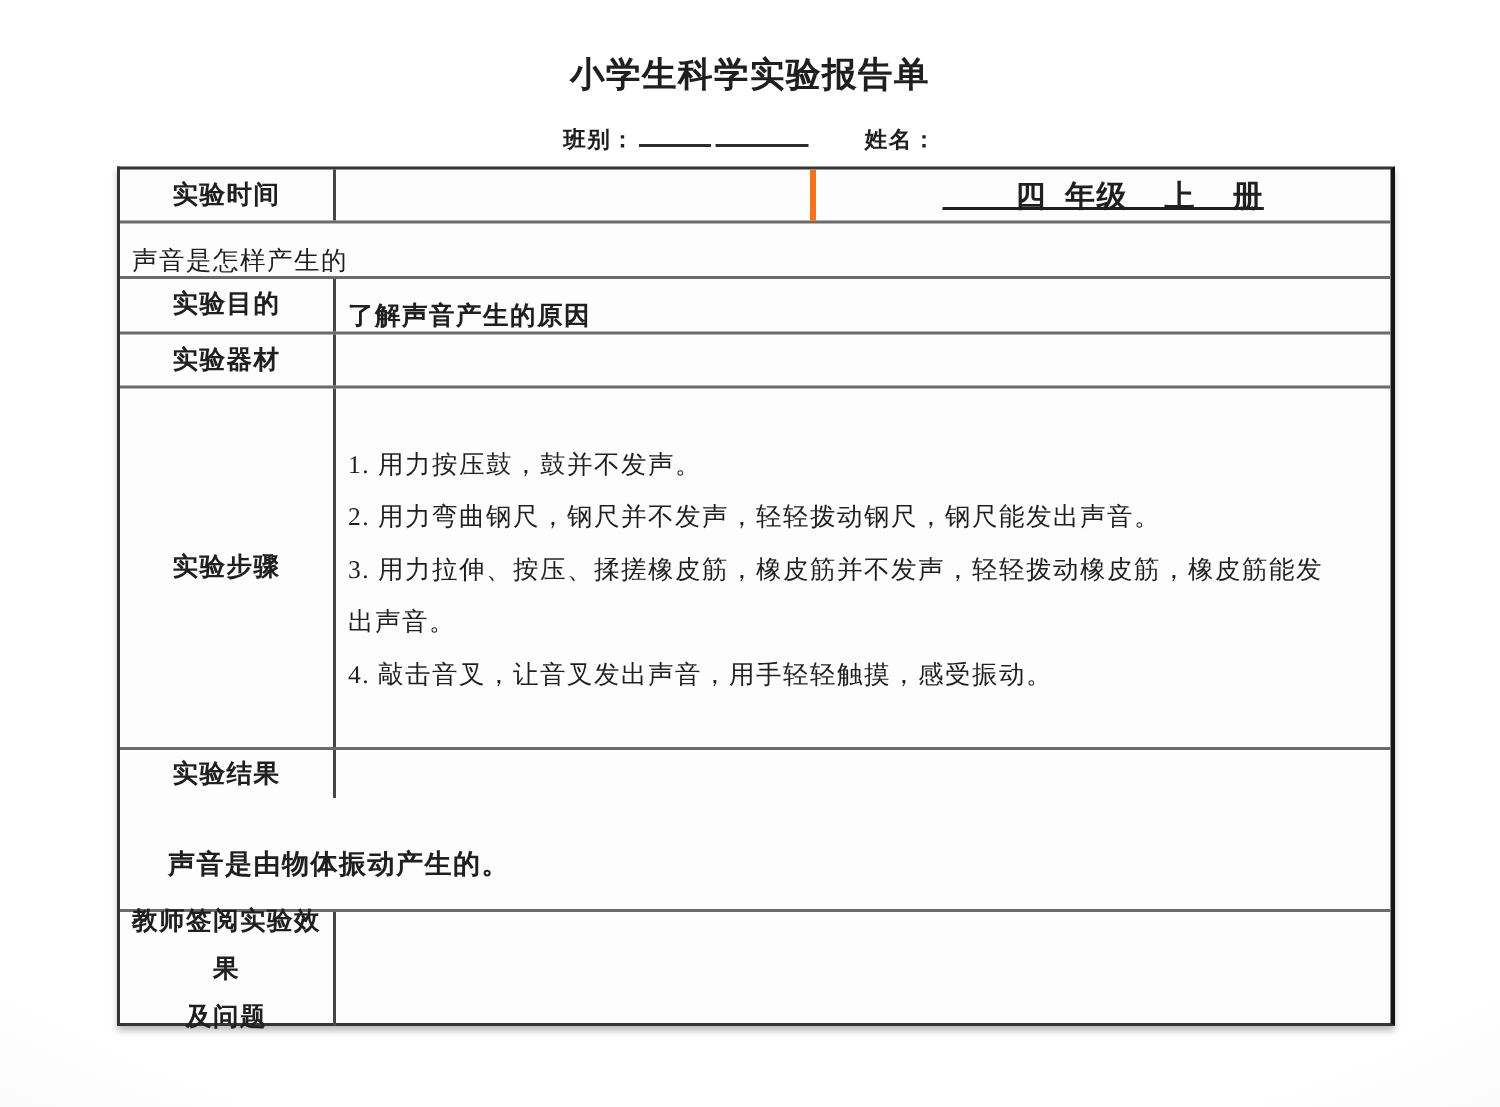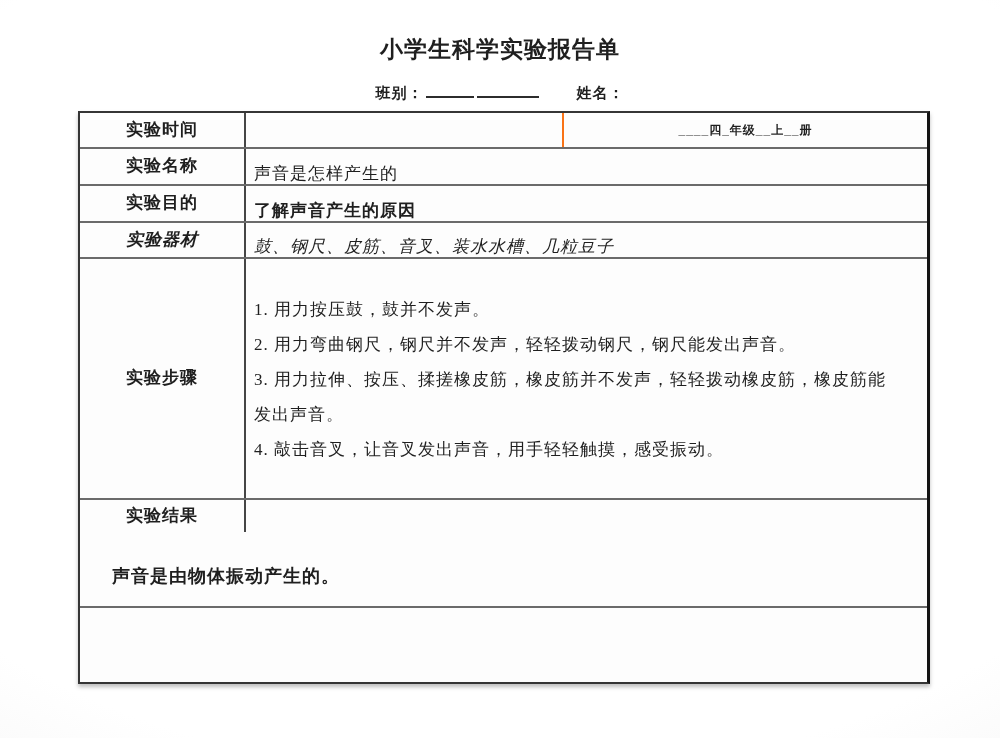--- a/index.html
+++ b/index.html
@@ -49,27 +49,27 @@
     border-right: 3px solid #141414;
     background: #fdfdfd;
     box-shadow: 0 3px 4px rgba(0,0,0,0.25);
   }
 
   .tr { display: flex; border-bottom: 2px solid #6b6b6b; }
   .tr:last-child { border-bottom: none; }
   .r1 { height: 36px; }
   .r2 { height: 37px; }
   .r3 { height: 37px; justify-content: flex-end; }
-  .r4 { height: 36px; font-style: italic; }
+  .r4 { height: 36px; }
   .r5 { height: 241px; }
   .r6 { height: 108px; flex-direction: column; }
   .r7 { height: 76px; }
 
   .label-cell {
-    width: 166px;
+    width: 144px;
     flex: none;
     border-right: 2px solid #454545;
     display: flex;
     flex-direction: column;
     align-items: center;
     justify-content: center;
     font-weight: bold;
     font-size: 17px;
     letter-spacing: 1px;
     text-align: center;
@@ -85,27 +85,28 @@
     overflow: hidden;
     margin-top: 13px;
   }
   .serif-text { font-family: "Liberation Serif", serif; letter-spacing: 1px; }
   .bold-text  { font-weight: bold; letter-spacing: 1px; }
 
   .split-cell { flex: 1; display: flex; align-items: stretch; }
   .time-value { width: 316px; flex: none; }
   .grade-cell {
     flex: 1;
-    border-left: 2px solid #f97316;
+    border-left: 4px solid #f97316;
     display: flex;
     align-items: center;
     justify-content: center;
     font-weight: bold;
-    font-size: 12px;
+    font-size: 20px;
     letter-spacing: 1px;
+    text-decoration: underline;
   }
 
   .steps-cell {
     flex: 1;
     padding: 33px 28px 16px 8px;
     font-family: "Liberation Serif", serif;
     font-size: 17px;
     letter-spacing: 1px;
   }
   .steps-cell p { line-height: 35px; }
@@ -129,46 +130,48 @@
 
   <div class="tr r1">
     <div class="label-cell">实验时间</div>
     <div class="split-cell">
       <div class="time-value value-cell"></div>
       <div class="grade-cell">____四_年级__上__册</div>
     </div>
   </div>
 
   <div class="tr r2">
-    <div class="label-cell">实验名称</div>
     <div class="value-cell serif-text">声音是怎样产生的</div>
   </div>
 
   <div class="tr r3">
     <div class="label-cell">实验目的</div>
     <div class="value-cell bold-text">了解声音产生的原因</div>
   </div>
 
   <div class="tr r4">
     <div class="label-cell">实验器材</div>
-    <div class="value-cell serif-text">鼓、钢尺、皮筋、音叉、装水水槽、几粒豆子</div>
   </div>
 
   <div class="tr r5">
     <div class="label-cell">实验步骤</div>
     <div class="steps-cell">
       <p>1. 用力按压鼓，鼓并不发声。</p>
       <p>2. 用力弯曲钢尺，钢尺并不发声，轻轻拨动钢尺，钢尺能发出声音。</p>
       <p>3. 用力拉伸、按压、揉搓橡皮筋，橡皮筋并不发声，轻轻拨动橡皮筋，橡皮筋能发出声音。</p>
       <p>4. 敲击音叉，让音叉发出声音，用手轻轻触摸，感受振动。</p>
     </div>
   </div>
 
   <div class="tr r6">
     <div class="label-cell">实验结果</div>
     <div class="value-cell bold-text result-value">声音是由物体振动产生的。</div>
   </div>
 
   <div class="tr r7">
+    <div class="label-cell">
+      <span>教师签阅实验效果</span>
+      <span>及问题</span>
+    </div>
     <div class="value-cell"></div>
   </div>
 
 </div>
 
 </body></html>

